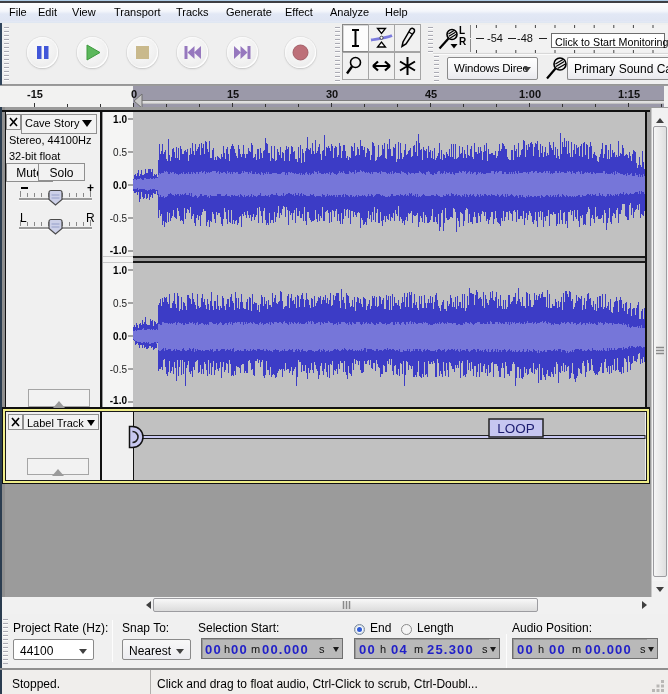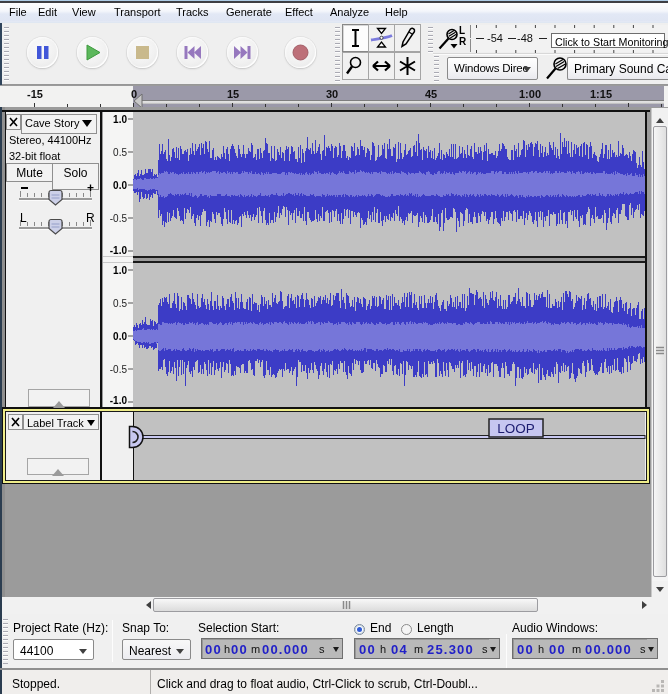--- a/index.html
+++ b/index.html
@@ -201,21 +201,21 @@
 </div>
 
 <div id="ruler" class="abs">
   <div class="sel"></div>
   <div class="num" style="left:35px">-15</div>
   <div class="num" style="left:134px">0</div>
   <div class="num" style="left:233px">15</div>
   <div class="num" style="left:332px">30</div>
   <div class="num" style="left:431px">45</div>
   <div class="num" style="left:530px">1:00</div>
-  <div class="num" style="left:601px">1:15</div>
+  <div class="num" style="left:629px">1:15</div>
   <div class="band"></div>
   <svg class="abs" width="668" height="22" style="left:0;top:0;">
     <g stroke="#333" stroke-width="1">
       <path d="M34.5 17 V21 M133.5 17 V21 M232.5 17 V21 M331.5 17 V21 M430.5 17 V21 M529.5 17 V21 M628.5 17 V21"></path>
       <path d="M67.5 18 V21 M100.5 18 V21 M166.5 18 V21 M199.5 18 V21 M265.5 18 V21 M298.5 18 V21 M364.5 18 V21 M397.5 18 V21 M463.5 18 V21 M496.5 18 V21 M562.5 18 V21 M595.5 18 V21 M661.5 18 V21"></path>
     </g>
     <path d="M134 15 L142 8 V22 Z" fill="#c9c9c9" stroke="#6e6e6e" stroke-width="1"></path>
   </svg>
 </div>
 
@@ -226,21 +226,21 @@
   <div class="abs" style="left:2px; top:3px; width:648px; height:299px; border-top:2px solid #111; border-bottom:2px solid #111;">
 
     <div class="tpanel" style="left:3px; top:0; width:97px; height:295px; border-right:2px solid #111; border-left:1px solid #111;">
       <div class="tbtn" style="left:0px; top:2px; width:15px; height:16px;"><svg width="13" height="14">
             <path d="M3 3 L10 11 M10 3 L3 11" stroke="#000" stroke-width="1.6"></path>
           </svg></div>
       <div class="tbtn" style="left:15px; top:2px; width:76px; height:16px; text-align:left; padding:2px 0 16px 3px; font-size:11px;">Cave Story<span style="position:absolute; right:4px; top:5px; width:0; height:0; border:5px solid transparent; border-top:7px solid #000;"></span></div>
       <div class="abs" style="left:3px; top:22px; font-size:11px;">Stereo, 44100Hz</div>
       <div class="abs" style="left:3px; top:38px; font-size:11px;">32-bit float</div>
       <div class="tbtn" style="left:0px; top:51px; width:47px; height:19px; padding-top:2px;">Mute</div>
-      <div class="tbtn" style="left:46px; top:51px; width:47px; height:27px; padding-top:2px;">Solo</div>
+      <div class="tbtn" style="left:32px; top:51px; width:47px; height:18px; padding-top:2px;">Solo</div>
 
       <div class="abs" style="left:15px; top:75px; width:7px; height:2px; background:#000;"></div>
       <div class="abs" style="left:81px; top:69px; font-size:12px; font-weight:bold;">+</div>
       <svg class="abs" width="97" height="34" style="left:0; top:75px;">
         <g stroke="#888" stroke-width="1">
           <path d="M14.5 4 V10 M21.5 6 V10 M28.5 6 V10 M35.5 6 V10 M42.5 6 V10 M49.5 4 V10 M56.5 6 V10 M63.5 6 V10 M70.5 6 V10 M77.5 6 V10 M84.5 4 V10"></path>
         </g>
         <rect x="13" y="11" width="73" height="2" fill="#9a9a9a"></rect>
           <rect x="13" y="13" width="73" height="1" fill="#fcfcfc"></rect>
         <path d="M45 3.5 h9 a2 2 0 0 1 2 2 v7 l-6.5 5.5 -6.5 -5.5 v-7 a2 2 0 0 1 2 -2 z" fill="#ccd0e8" stroke="#4a4a4a" stroke-width="1.2"></path>
@@ -383,21 +383,21 @@
   <div class="timefield" style="left:354px; width:146px;">
     <span class="d" style="left:4px;">00</span>
       <span class="u" style="left:25px;">h</span>
     <span class="d" style="left:36px;">04</span>
       <span class="u" style="left:59px;">m</span>
     <span class="d" style="left:72px;">25.300</span>
       <span class="u" style="left:127px;">s</span>
     <span class="db"></span>
   </div>
   <div class="sep" style="left:506px; top:20px; height:40px;"></div>
-  <span class="lab" style="left:512px;">Audio Windows:</span>
+  <span class="lab" style="left:512px;">Audio Position:</span>
   <div class="timefield" style="left:512px; width:146px;">
     <span class="d" style="left:4px;">00</span>
       <span class="u" style="left:25px;">h</span>
     <span class="d" style="left:36px;">00</span>
       <span class="u" style="left:59px;">m</span>
     <span class="d" style="left:72px;">00.000</span>
       <span class="u" style="left:127px;">s</span>
     <span class="db"></span>
   </div>
 </div>

